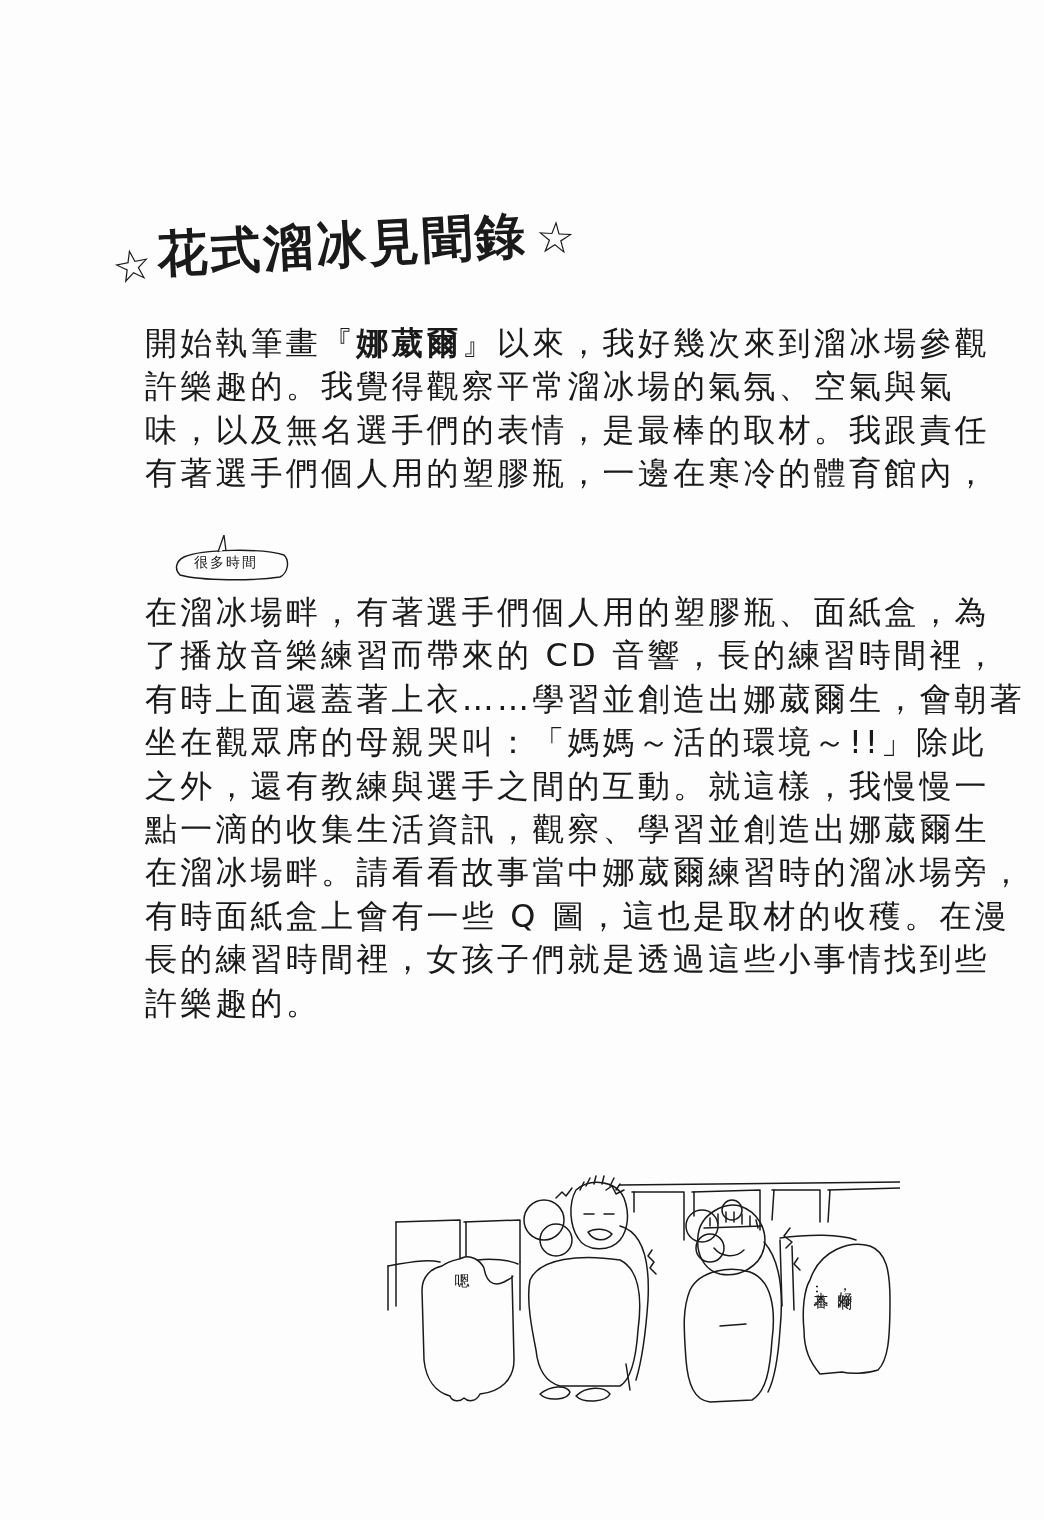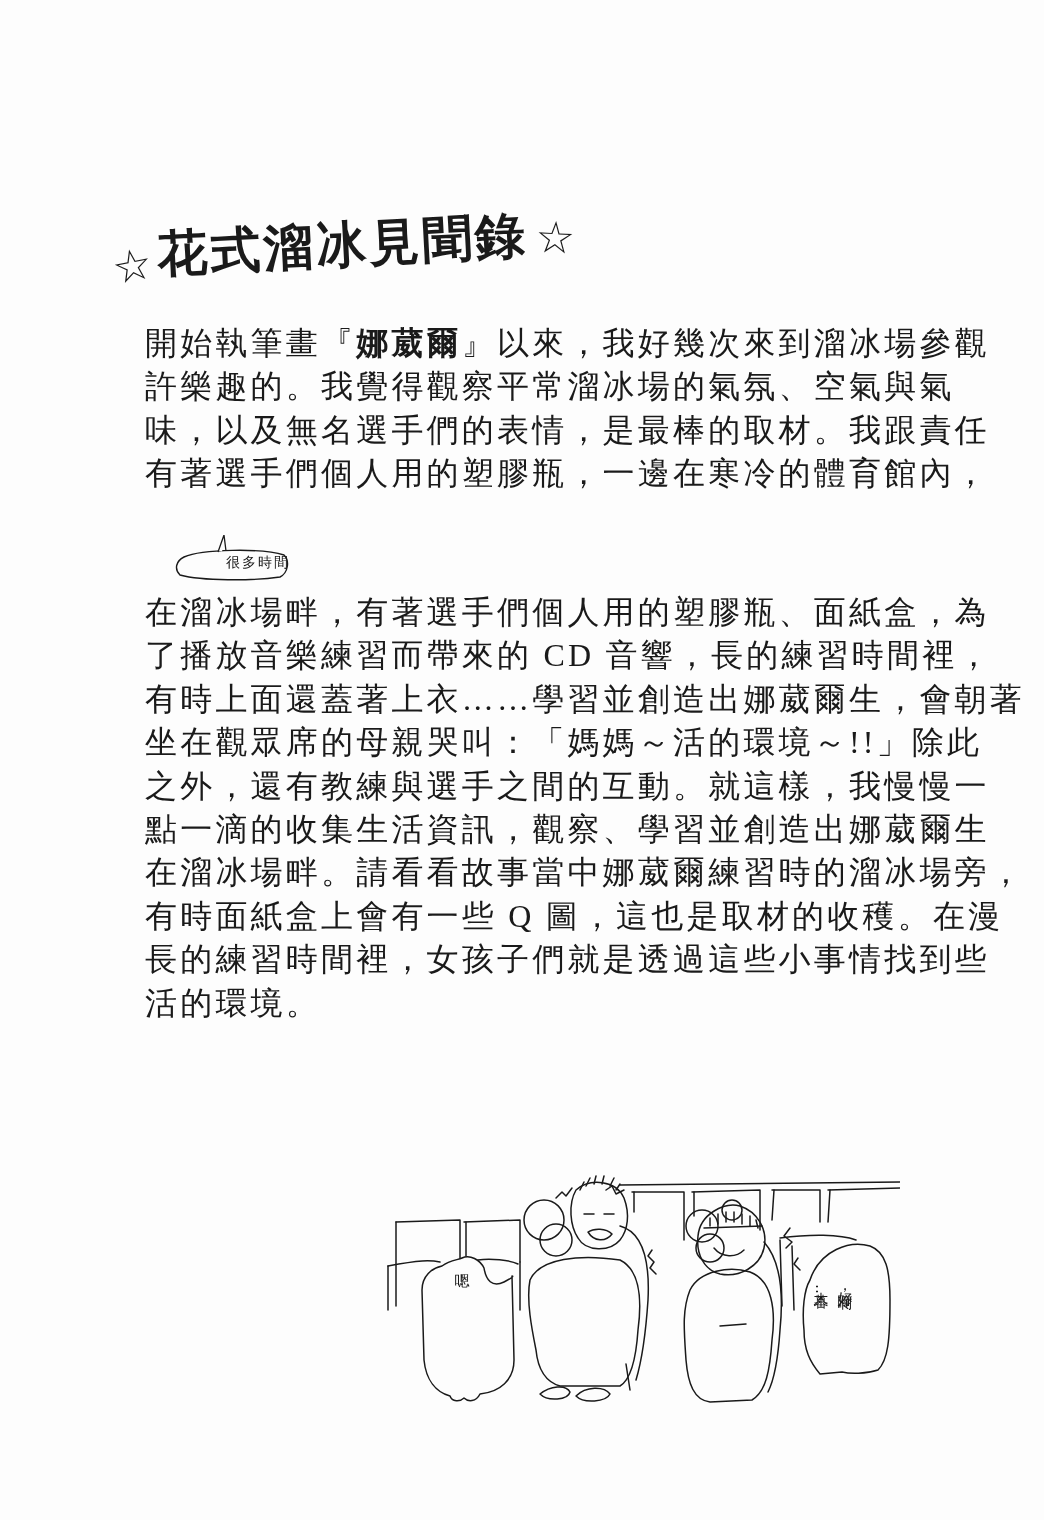--- a/index.html
+++ b/index.html
@@ -60,40 +60,39 @@
       line-height: 43.4px;
       font-family: "DejaVu Sans", sans-serif;
       color: #1a1a1a;
     }
     .para .line {
       display: block;
       white-space: nowrap;
       height: 43.4px;
     }
     .para1 { top: 322px; }
-    .para2 { top: 591px; font-family: Liberation Serif, serif; }
+    .para2 { top: 591px; }
     .bold-name { font-weight: bold; }
     
     .callout {
       position: absolute;
       left: 172px;
       top: 549px;
       width: 116px;
       height: 30px;
     }
     .callout svg { position: absolute; left: 0; top: -14px; }
     .callout-text {
       position: absolute;
       left: 22px;
       top: 5px;
       font-size: 14px;
       letter-spacing: 2px;
       white-space: nowrap;
       color: #1a1a1a;
-      margin-left: 32px;
     }
     
     .illustration {
       position: absolute;
       left: 380px;
       top: 1130px;
       width: 520px;
       height: 280px;
     }
     .illustration svg { position: absolute; left: 0; top: 0; }
@@ -139,21 +138,21 @@
   <div class="para para2">
     <span class="line">在溜冰場畔，有著選手們個人用的塑膠瓶、面紙盒，為</span>
     <span class="line">了播放音樂練習而帶來的 CD 音響，長的練習時間裡，</span>
     <span class="line">有時上面還蓋著上衣……學習並創造出娜葳爾生，會朝著</span>
     <span class="line">坐在觀眾席的母親哭叫：「媽媽～活的環境～!!」除此</span>
     <span class="line">之外，還有教練與選手之間的互動。就這樣，我慢慢一</span>
     <span class="line">點一滴的收集生活資訊，觀察、學習並創造出娜葳爾生</span>
     <span class="line">在溜冰場畔。請看看故事當中娜葳爾練習時的溜冰場旁，</span>
     <span class="line">有時面紙盒上會有一些 Q 圖，這也是取材的收穫。在漫</span>
     <span class="line">長的練習時間裡，女孩子們就是透過這些小事情找到些</span>
-    <span class="line">活的環境。</span>
+    <span class="line">許樂趣的。</span>
   </div>
 
   <div class="illustration">
     <svg width="520" height="280" viewBox="0 0 520 280" fill="none" stroke="#1a1a1a" stroke-width="1.5" stroke-linecap="round" stroke-linejoin="round">
 
       <path d="M240 55 L 520 52"></path>
 
       <path d="M252 62 L 304 62 L 304 110"></path>
       <path d="M254 62 L 254 82"></path>
       <path d="M312 62 L 380 60 L 380 100"></path>

